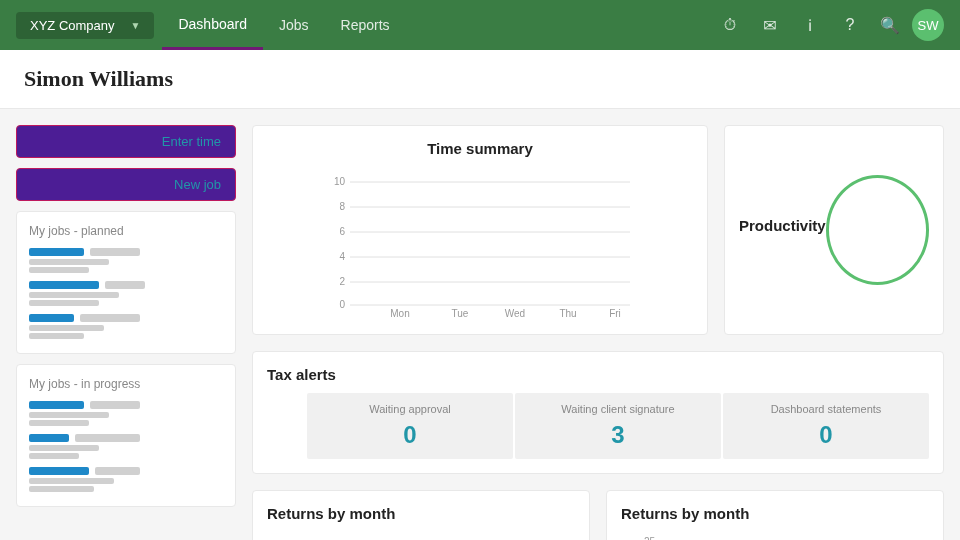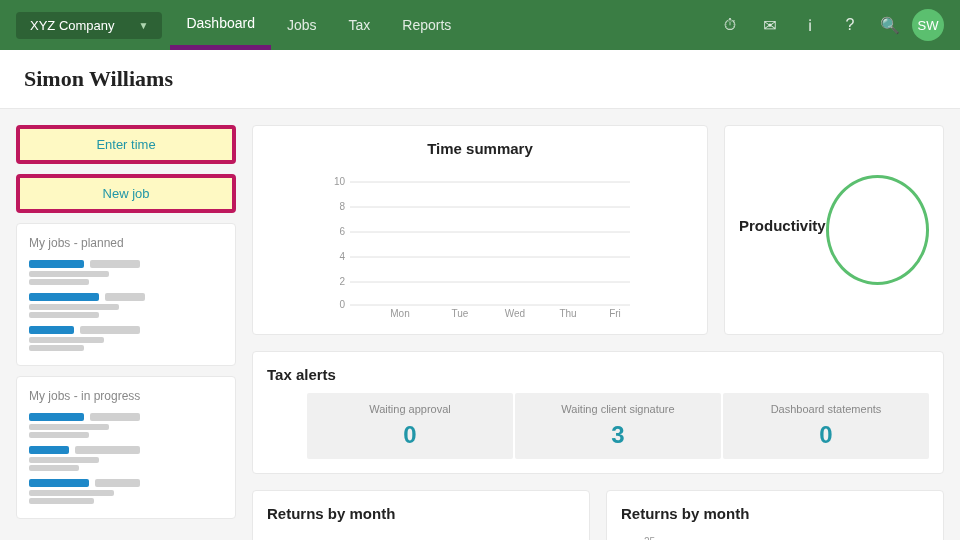--- a/index.html
+++ b/index.html
@@ -1,34 +1,34 @@
 <!DOCTYPE html>
 <html><head>
   <meta charset="utf-8">
   <style>
     * { box-sizing: border-box; margin: 0; padding: 0; }
     body { font-family: -apple-system, BlinkMacSystemFont, 'Segoe UI', Arial, sans-serif; background: #f5f5f5; font-size: 13px; color: #333; }
 
     
     .nav { background: #3a7d44; height: 50px; display: flex; align-items: center; padding: 0 16px; gap: 0; }
-    .nav-logo { background: #2d6235; border-radius: 4px; padding: 6px 14px; color: white; font-size: 13px; display: flex; align-items: center; gap: 24px; cursor: pointer; margin-right: 8px; }
+    .nav-logo { background: #2d6235; border-radius: 4px; padding: 6px 14px; color: white; font-size: 13px; display: flex; align-items: center; gap: 16px; cursor: pointer; margin-right: 8px; }
     .nav-logo-arrow { font-size: 10px; color: #aed6b0; }
     .nav-links { display: flex; align-items: center; flex: 1; }
     .nav-link { color: rgba(255,255,255,0.85); text-decoration: none; padding: 0 16px; height: 50px; display: flex; align-items: center; font-size: 14px; cursor: pointer; }
-    .nav-link.active { color: white; border-bottom: 5px solid #701a75; font-weight: 500; }
+    .nav-link.active { color: white; border-bottom: 3px solid #701a75; font-weight: 500; }
     .nav-icons { display: flex; align-items: center; gap: 4px; }
     .nav-icon { color: rgba(255,255,255,0.85); width: 36px; height: 36px; display: flex; align-items: center; justify-content: center; cursor: pointer; font-size: 16px; border-radius: 50%; }
     .nav-avatar { width: 32px; height: 32px; border-radius: 50%; background: #5bbf6f; display: flex; align-items: center; justify-content: center; color: white; font-size: 13px; cursor: pointer; }
     .page-header { background: white; padding: 16px 24px; border-bottom: 1px solid #e8e8e8; }
     .page-title { font-size: 22px; font-weight: 600; color: #222; font-family: Liberation Serif, serif; }
     .content { display: flex; padding: 16px; gap: 16px; flex: 1; }
 
     
     .sidebar { width: 220px; flex-shrink: 0; display: flex; flex-direction: column; gap: 10px; }
-    .sidebar-btn { display: block; padding: 8px 14px; border: 4px solid #be185d; border-radius: 4px; color: #2196a8; background: #fef9c3; font-size: 13px; cursor: pointer; text-align: center; width: 100%; }
+    .sidebar-btn { display: block; padding: 8px 14px; border: 1px solid #be185d; border-radius: 4px; color: #2196a8; background: #4c1d95; font-size: 13px; cursor: pointer; text-align: right; width: 100%; }
     .sidebar-section { background: white; border-radius: 4px; padding: 12px; border: 1px solid #e8e8e8; }
     .sidebar-section-title { font-size: 12px; color: #888; margin-bottom: 10px; }
     .sidebar-job { margin-bottom: 8px; }
     .sidebar-job:last-child { margin-bottom: 0; }
     .job-bar-row { display: flex; align-items: center; gap: 6px; margin-bottom: 3px; }
     .job-bar-blue { height: 8px; border-radius: 2px; background: #1e88c8; }
     .job-bar-gray { height: 8px; border-radius: 2px; background: #d0d0d0; }
     .job-text-line { height: 6px; background: #d0d0d0; border-radius: 2px; margin-bottom: 2px; }
 
     
@@ -68,21 +68,20 @@
 <body>
 
 <nav class="nav">
   <div class="nav-logo">
     <span>XYZ Company</span>
     <span class="nav-logo-arrow">▼</span>
   </div>
   <div class="nav-links">
     <a class="nav-link active">Dashboard</a>
     <a class="nav-link">Jobs</a>
-    <a class="nav-link">Tax</a>
     <a class="nav-link">Reports</a>
   </div>
   <div class="nav-icons">
     <div class="nav-icon">⏱</div>
     <div class="nav-icon">✉</div>
     <div class="nav-icon">ℹ</div>
     <div class="nav-icon">?</div>
     <div class="nav-icon">🔍</div>
     <div class="nav-avatar">SW</div>
   </div>

